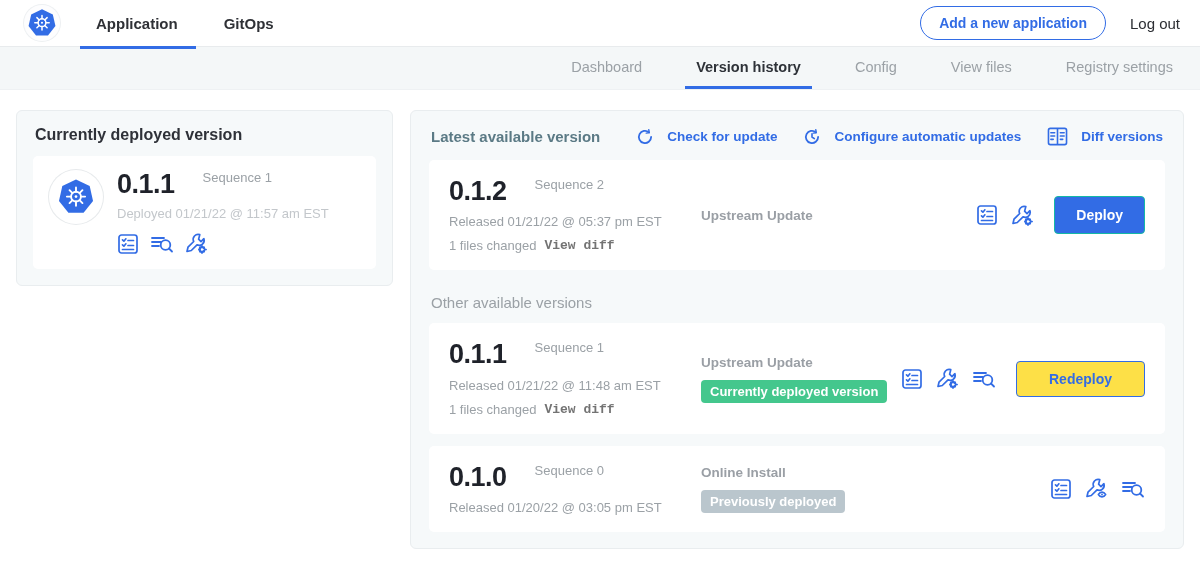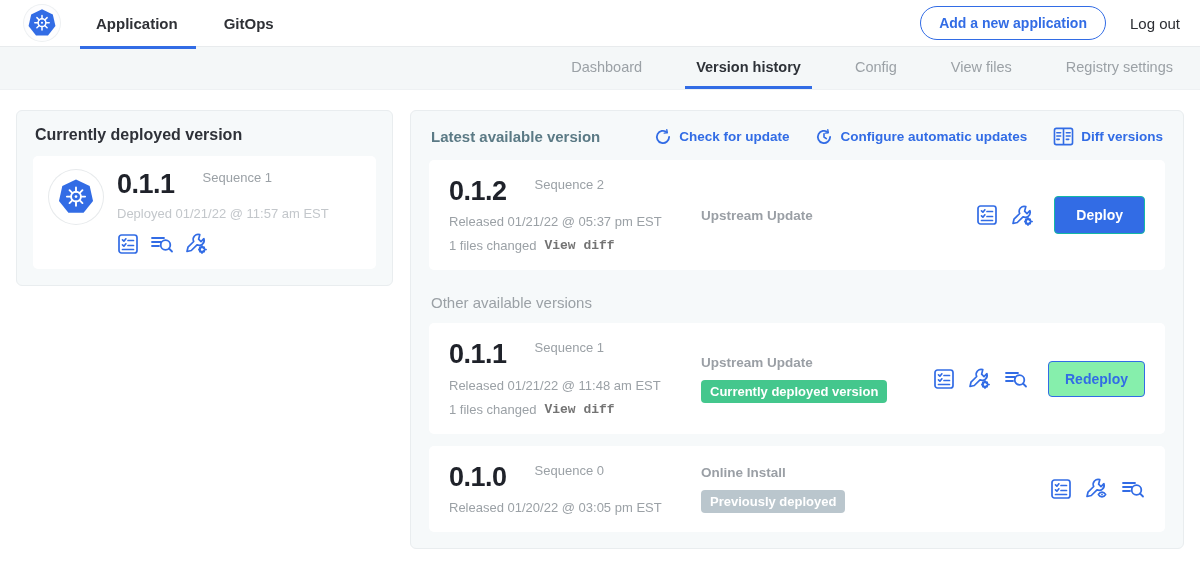--- a/index.html
+++ b/index.html
@@ -32,35 +32,35 @@
   .sequence{font-size:13px;color:#9ba1a6;}
   .deployed-at{font-size:13px;color:#c3c7cb;margin-top:8px;}
   .icon-row{display:flex;align-items:center;gap:11px;margin-top:11px;color:#326ce5;}
   .ic{display:inline-flex;cursor:pointer;color:#326ce5;}
   .ic svg{display:block;}
   
   .right-panel{flex:1;padding:14px 18px 16px;box-sizing:border-box;}
   .rp-header{display:flex;align-items:center;margin:2px 2px 14px;}
   .rp-title{font-size:15px;font-weight:700;color:#5b7a85;}
   .rp-actions{margin-left:auto;display:flex;gap:26px;}
-  .rp-action{display:flex;align-items:center;gap:7px;color:#326ce5;font-size:13.5px;font-weight:700;cursor:pointer;white-space:nowrap;}
+  .rp-action{display:flex;align-items:center;gap:13px;color:#326ce5;font-size:13.5px;font-weight:700;cursor:pointer;white-space:nowrap;}
   .version-card{background:#fff;border-radius:5px;padding:17px 20px;display:flex;align-items:center;}
   .vc-left{flex:0 0 252px;}
   .vc-released{font-size:13px;color:#9ba1a6;margin-top:9px;}
   .vc-files{font-size:13px;color:#9ba1a6;margin-top:9px;display:flex;gap:8px;}
   .view-diff{color:#737373;font-weight:700;cursor:pointer;text-decoration:none;font-family:Liberation Mono, monospace;}
   .vc-mid{flex:1;min-width:0;}
   .vc-source{font-size:13.5px;font-weight:700;color:#9a9fa5;}
   .vc-badge{display:inline-block;margin-top:10px;padding:4px 9px;border-radius:4px;color:#fff;font-weight:700;font-size:13px;}
   .badge-green{background:#44c78d;}
   .badge-gray{background:#bac6cd;}
   .vc-right{display:flex;align-items:center;gap:13px;flex:none;}
   .btn{font-family:inherit;font-weight:700;font-size:14px;border-radius:4px;cursor:pointer;margin-left:7px;}
   .btn-primary{background:#326ce5;color:#fff;border:1px solid #14b8a6;padding:10px 21px;}
-  .btn-outline{background:#86efac;color:#326ce5;border:1px solid #326ce5;padding:9px 16px;}
+  .btn-outline{background:#fde047;color:#326ce5;border:1px solid #326ce5;padding:9px 32px;}
   .other-title{font-size:15px;color:#9ba1a6;margin:24px 2px 12px;}
   .card-gap{margin-top:12px;}
 </style>
 </head>
 <body>
 
 <div class="header">
   <div class="brand-circle">
     <svg width="30" height="30" viewBox="0 0 100 100">
       <polygon points="50,4 86,21.3 94.8,60.2 70,91.4 30,91.4 5.2,60.2 14,21.3" fill="#326ce5"></polygon>

